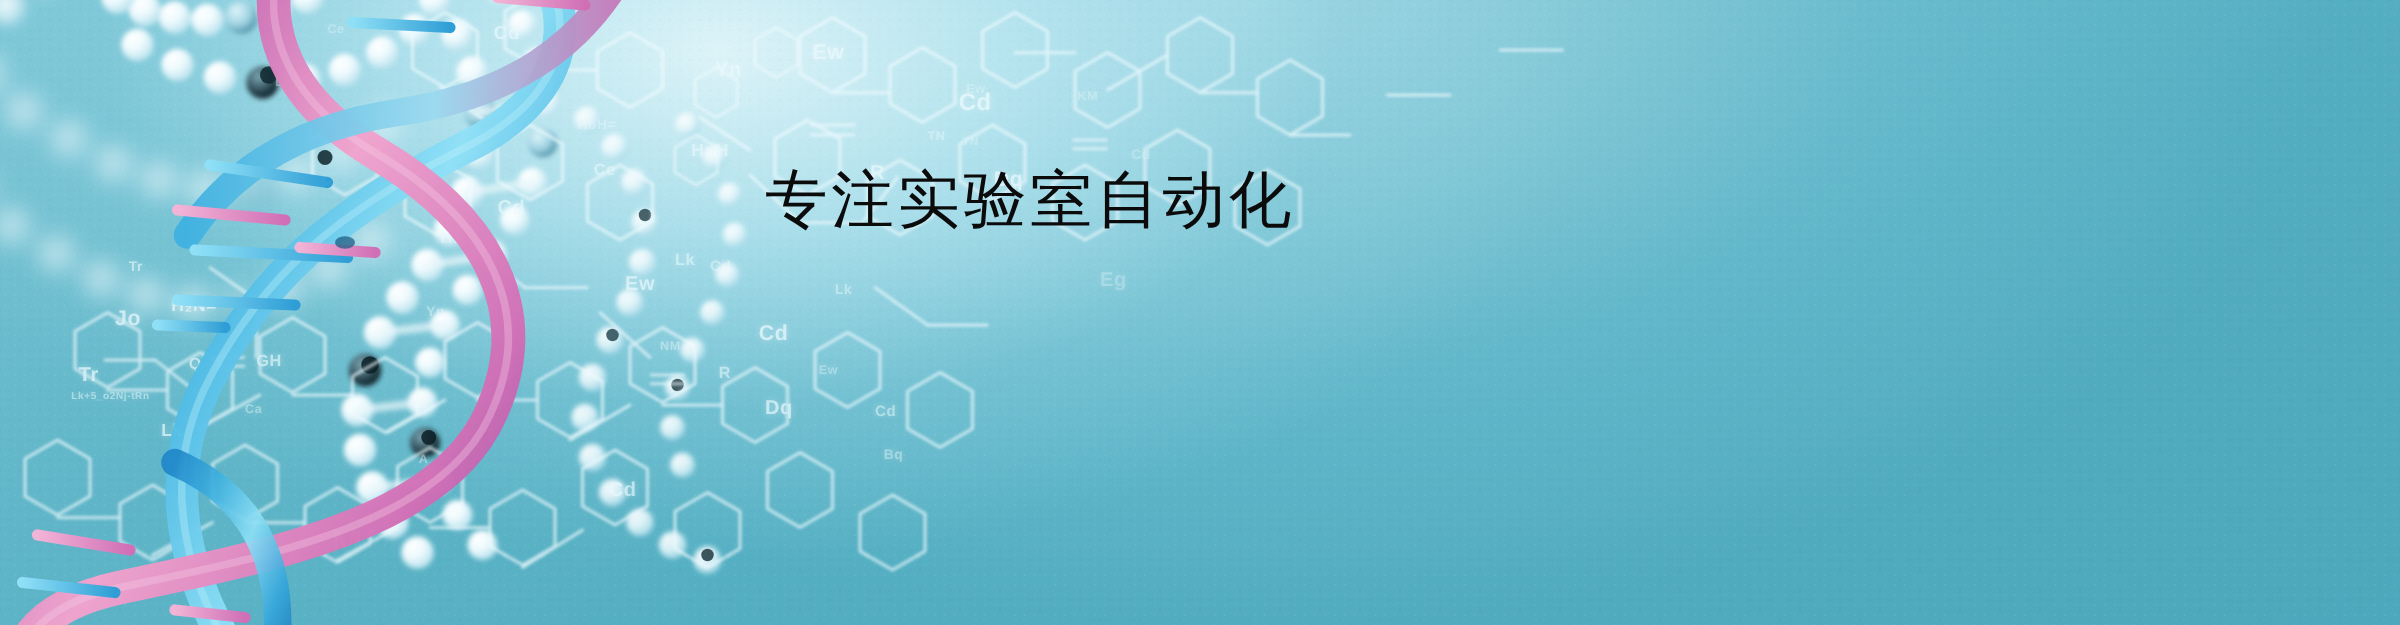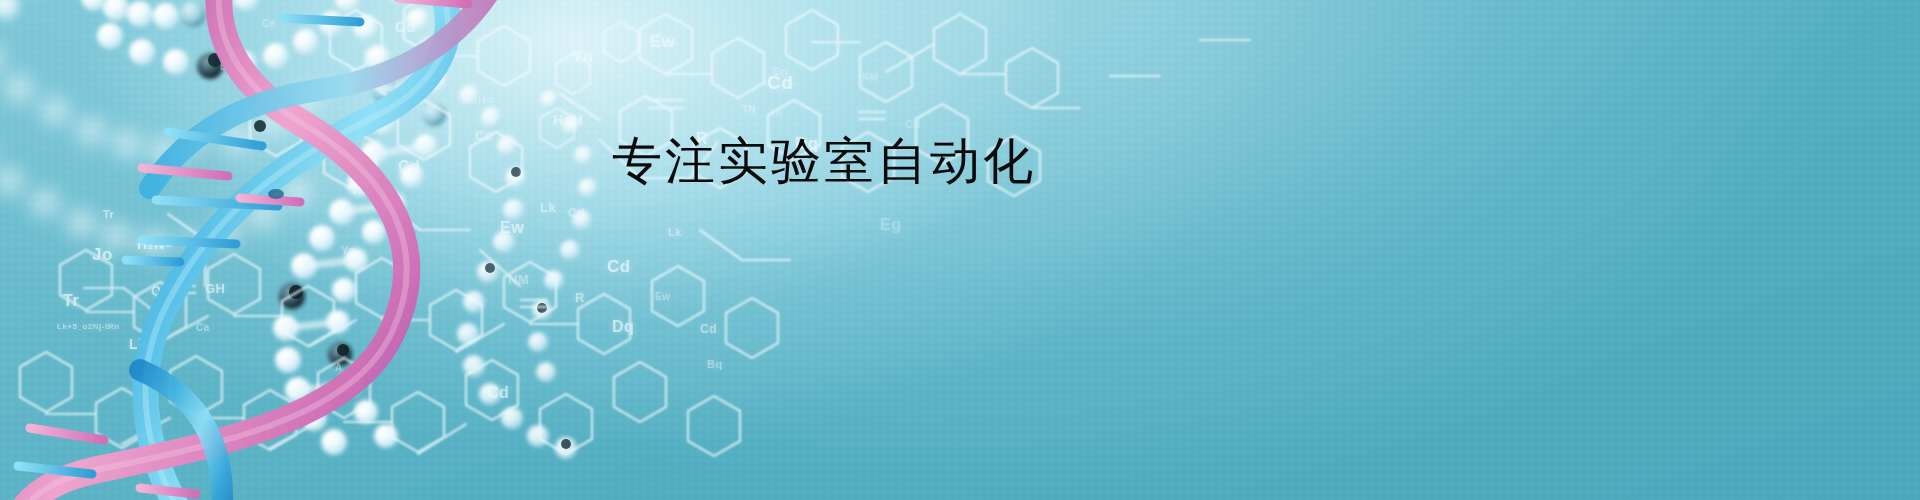--- a/index.html
+++ b/index.html
@@ -380,26 +380,26 @@
         <span class="chem-label" style="left: 540px; top: 200px; font-size: 13px; opacity: 0.7;">Lk</span>
         <span class="chem-label" style="left: 568px; top: 206px; font-size: 12px; opacity: 0.6;">Cd</span>
         <span class="chem-label" style="left: 350px; top: 183px; font-size: 12px; opacity: 0.6;">Yn</span>
         <span class="chem-label" style="left: 92px; top: 216px; font-size: 17px; opacity: 0.9; margin-top: 29px;">Jo</span>
         <span class="chem-label" style="left: 103px; top: 208px; font-size: 11px; opacity: 0.75;">Tr</span>
         <span class="chem-label" style="left: 137px; top: 236px; font-size: 14px; opacity: 0.85;">H₂N=</span>
         <span class="chem-label" style="left: 205px; top: 281px; font-size: 13px; opacity: 0.8;">GH</span>
         <span class="chem-label" style="left: 151px; top: 283px; font-size: 13px; opacity: 0.8;">Q</span>
         <span class="chem-label" style="left: 63px; top: 292px; font-size: 16px; opacity: 0.9;">Tr</span>
         <span class="chem-label" style="left: 129px; top: 336px; font-size: 14px; opacity: 0.85;">Lk</span>
-        <span class="chem-label" style="left: 57px; top: 322px; font-size: 8px; opacity: 0.65;">Lk+5_o2Nj-tRn</span>
+        <span class="chem-label" style="left: 57px; top: 312px; font-size: 8px; opacity: 0.65;">Lk+5_o2Nj-tRn</span>
         <span class="chem-label" style="left: 196px; top: 322px; font-size: 10px; opacity: 0.55;">Ca</span>
         <span class="chem-label" style="left: 607px; top: 257px; font-size: 17px; opacity: 0.9;">Cd</span>
         <span class="chem-label" style="left: 612px; top: 318px; font-size: 16px; opacity: 0.85;">Dq</span>
         <span class="chem-label" style="left: 668px; top: 226px; font-size: 11px; opacity: 0.6;">Lk</span>
-        <span class="chem-label" style="left: 508px; top: 272px; font-size: 13px; opacity: 0.55;">NM</span>
+        <span class="chem-label" style="left: 528px; top: 272px; font-size: 10px; opacity: 0.55;">NM</span>
         <span class="chem-label" style="left: 575px; top: 290px; font-size: 13px; opacity: 0.7;">R</span>
         <span class="chem-label" style="left: 700px; top: 322px; font-size: 12px; opacity: 0.65;">Cd</span>
         <span class="chem-label" style="left: 655px; top: 291px; font-size: 10px; opacity: 0.5;">Ew</span>
         <span class="chem-label" style="left: 487px; top: 384px; font-size: 16px; opacity: 0.8;">Cd</span>
         <span class="chem-label" style="left: 707px; top: 358px; font-size: 11px; opacity: 0.55;">Bq</span>
         <span class="chem-label" style="left: 335px; top: 362px; font-size: 10px; opacity: 0.55;">A</span>
         <span class="chem-label" style="left: 341px; top: 244px; font-size: 11px; opacity: 0.55;">Yn</span>
         <span class="chem-label" style="left: 773px; top: 66px; font-size: 10px; opacity: 0.45;">Ew</span>
         <span class="chem-label" style="left: 862px; top: 72px; font-size: 10px; opacity: 0.45;">KM</span>
         <span class="chem-label" style="left: 905px; top: 118px; font-size: 11px; opacity: 0.4;">Cd</span>

